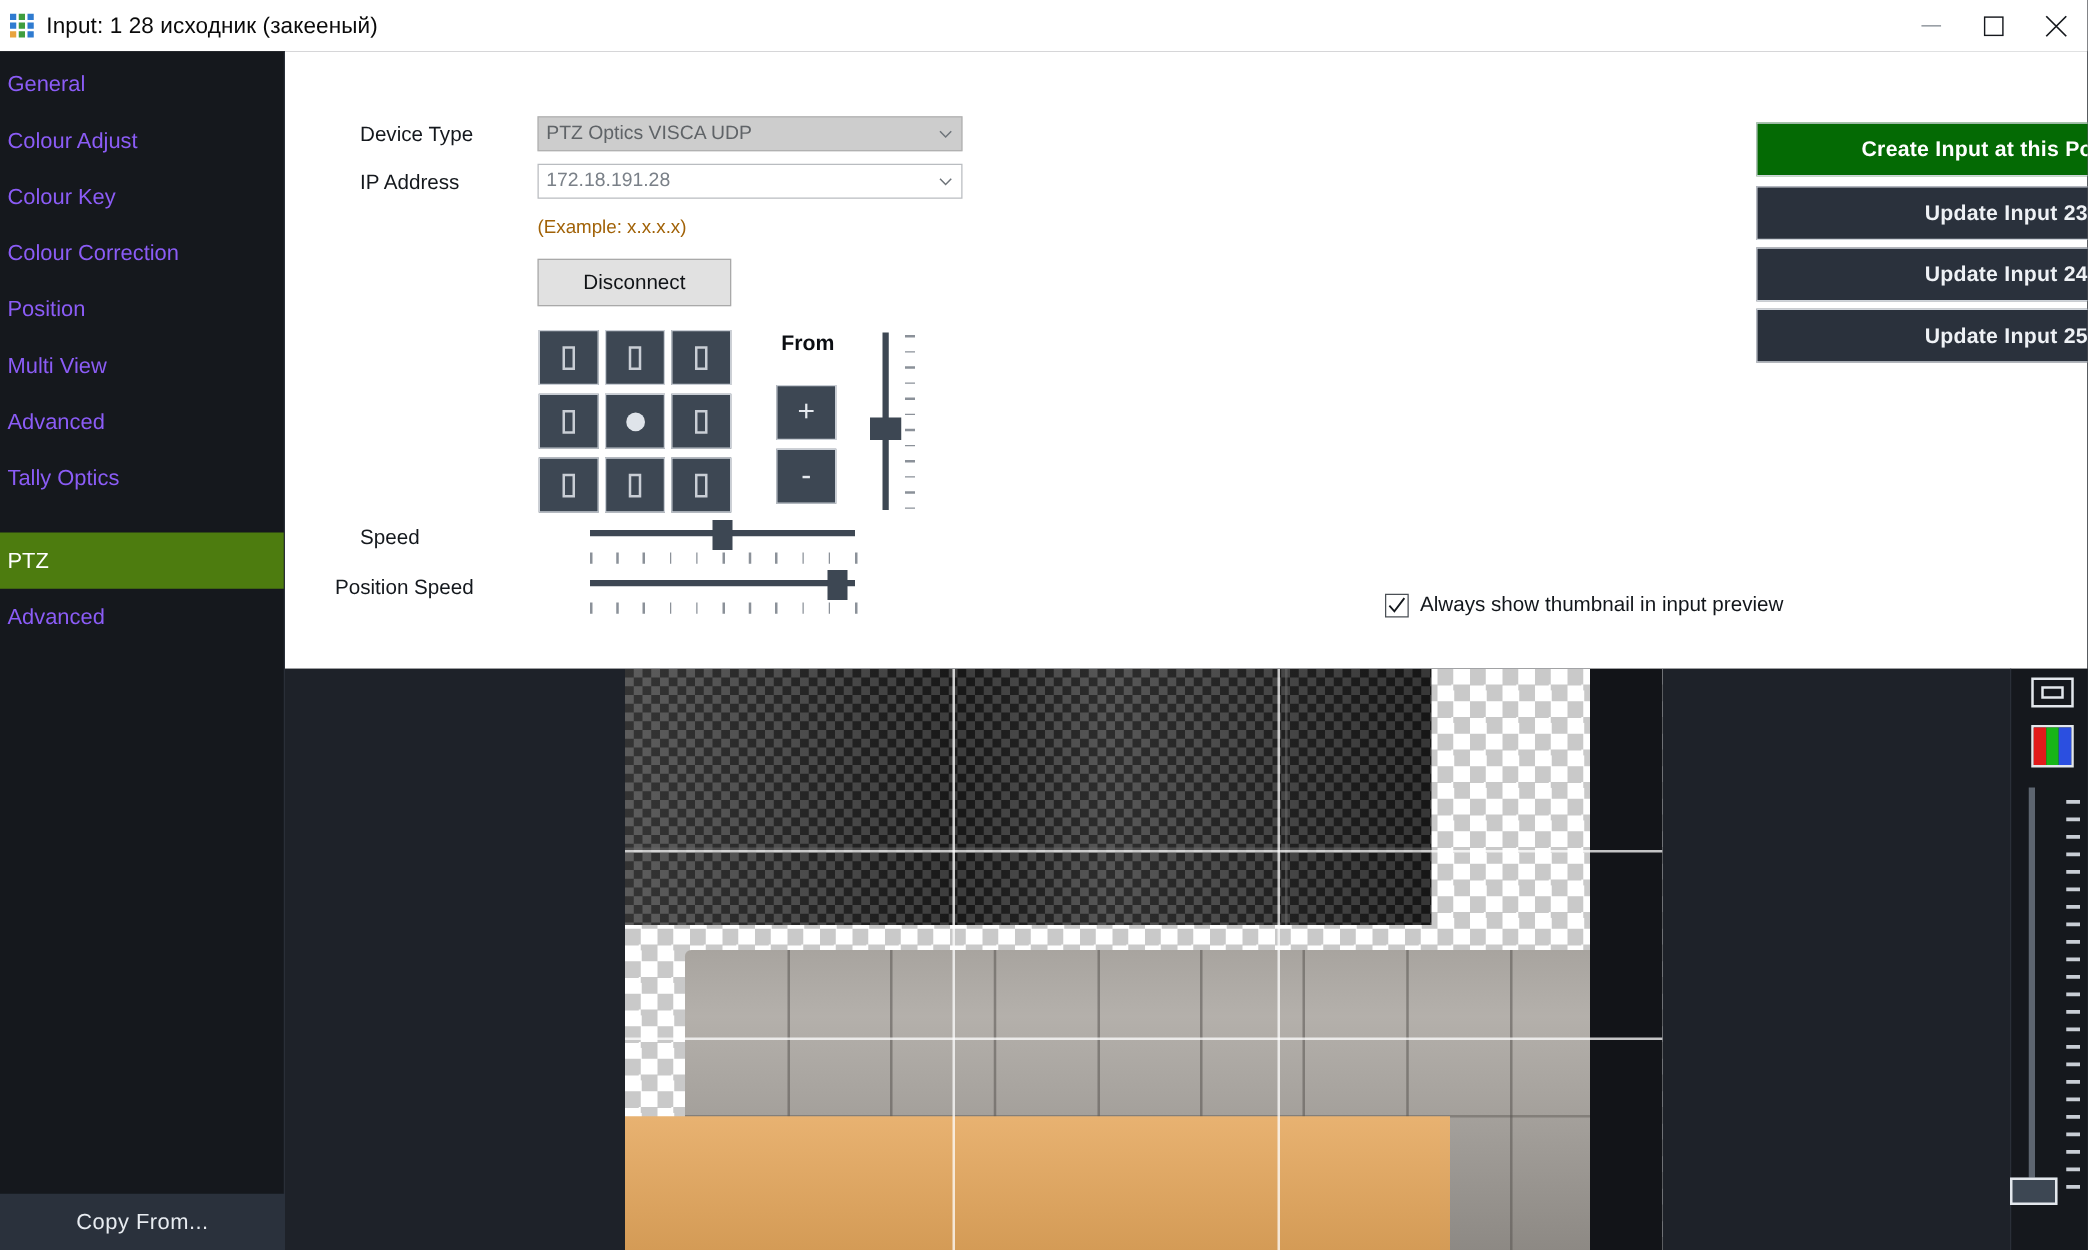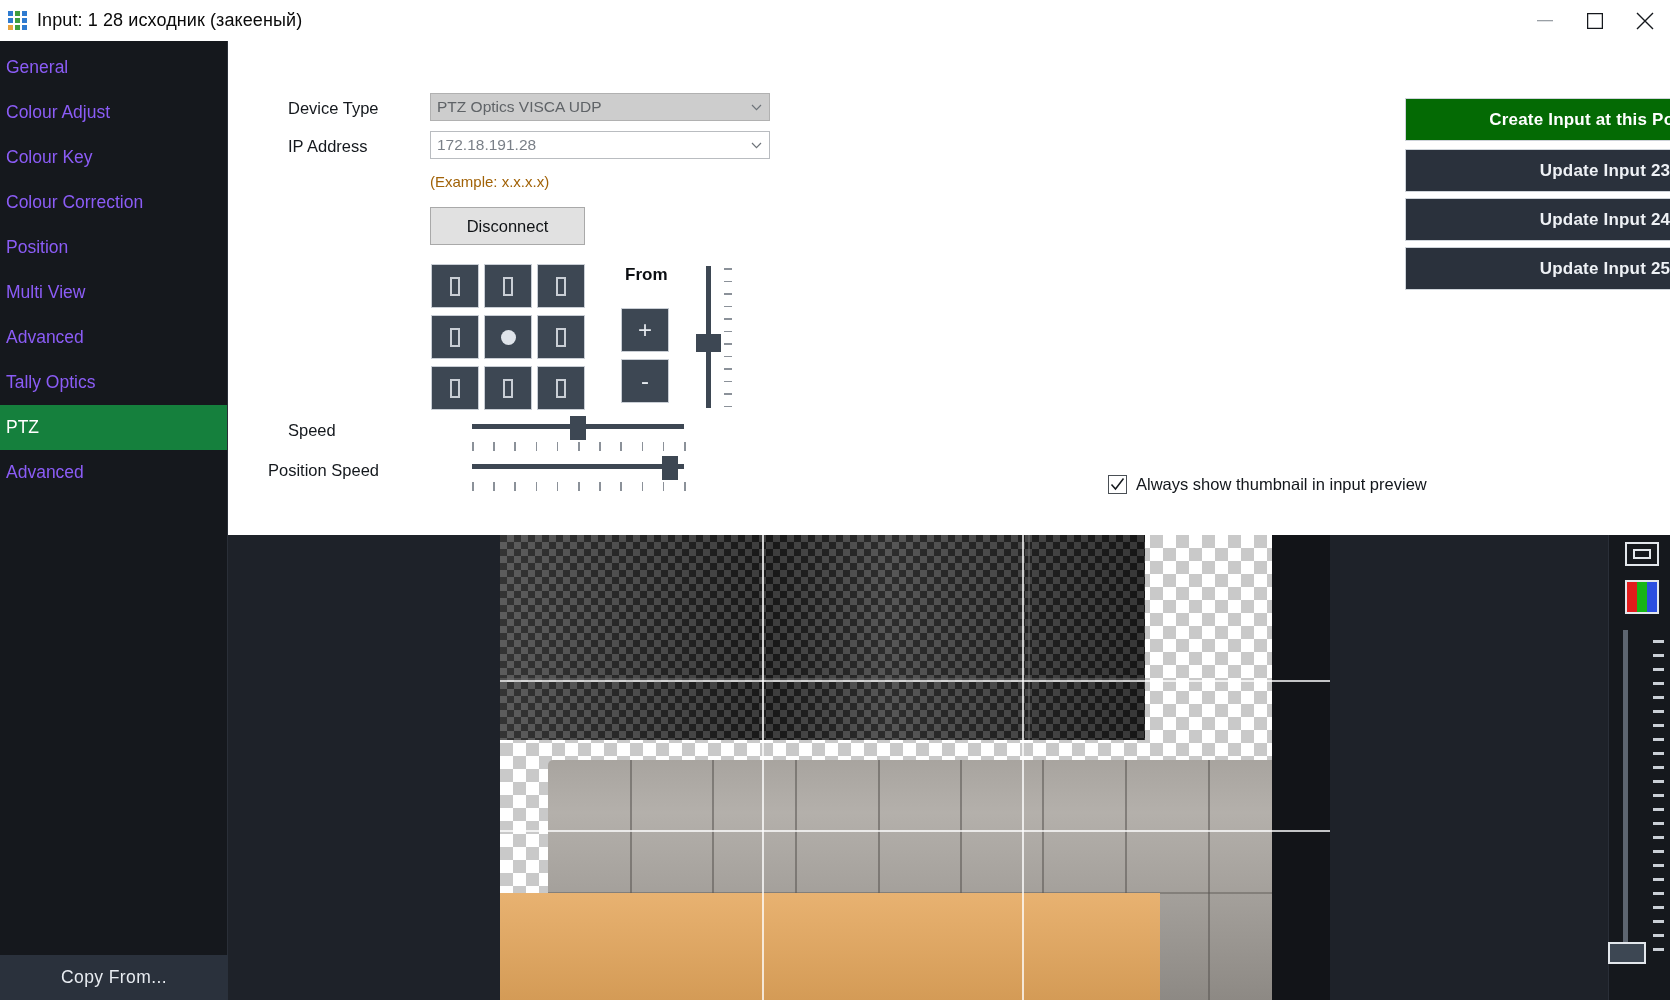--- a/index.html
+++ b/index.html
@@ -42,21 +42,21 @@
   
   .sidebar{
     position:absolute;left:0;top:41px;width:228px;height:959px;
     background:#15181d;border-right:1px solid #2a2f38;
     box-sizing:border-box;
   }
   .side-item{
     height:45px;display:flex;align-items:center;padding-left:6px;
     color:#8b5cf6;font-size:17.5px;box-sizing:border-box;
   }
-  .side-item.active{background:#15803d;color:#ffffff;}
+  .side-item.active{background:#4d7c0f;color:#ffffff;margin-top:21px;}
   .copy-from{
     position:absolute;left:0;bottom:0;width:228px;height:45px;
     background:#2a313c;color:#e8ecf1;font-size:17.5px;
     display:flex;align-items:center;justify-content:center;
     letter-spacing:.4px;box-sizing:border-box;
   }
 
   
   .panel{
     position:absolute;left:228px;top:41px;width:1442px;height:494px;

